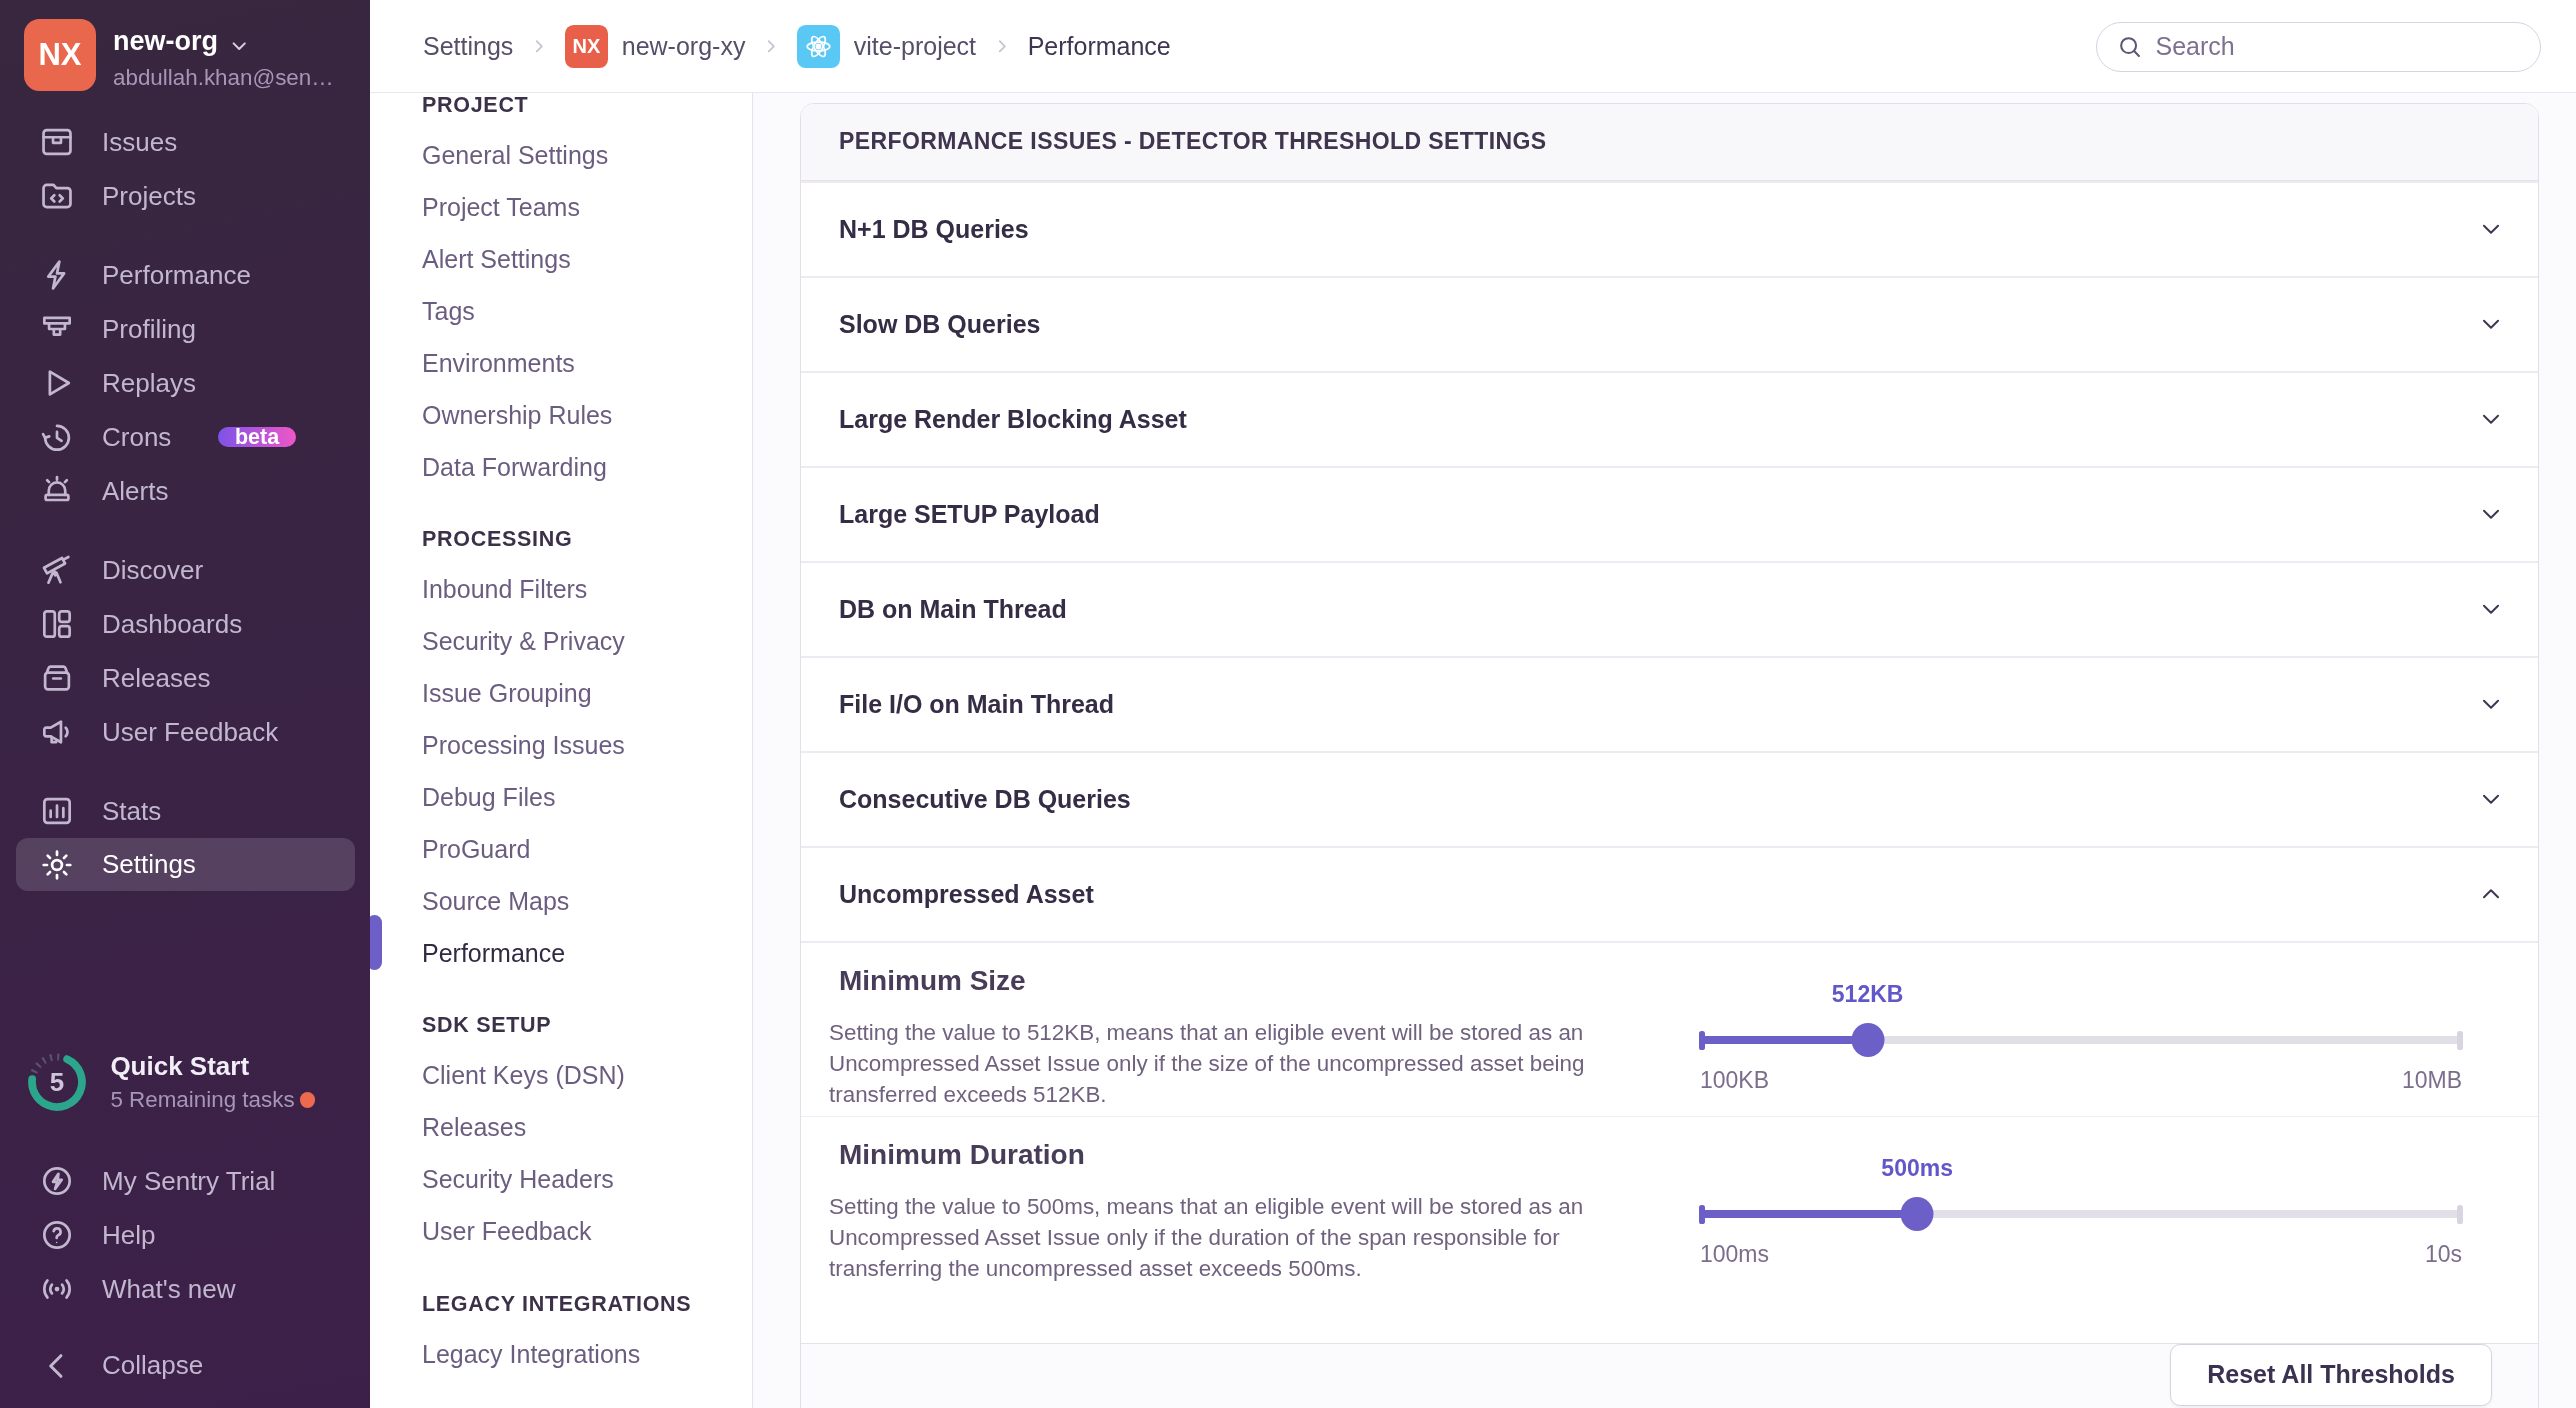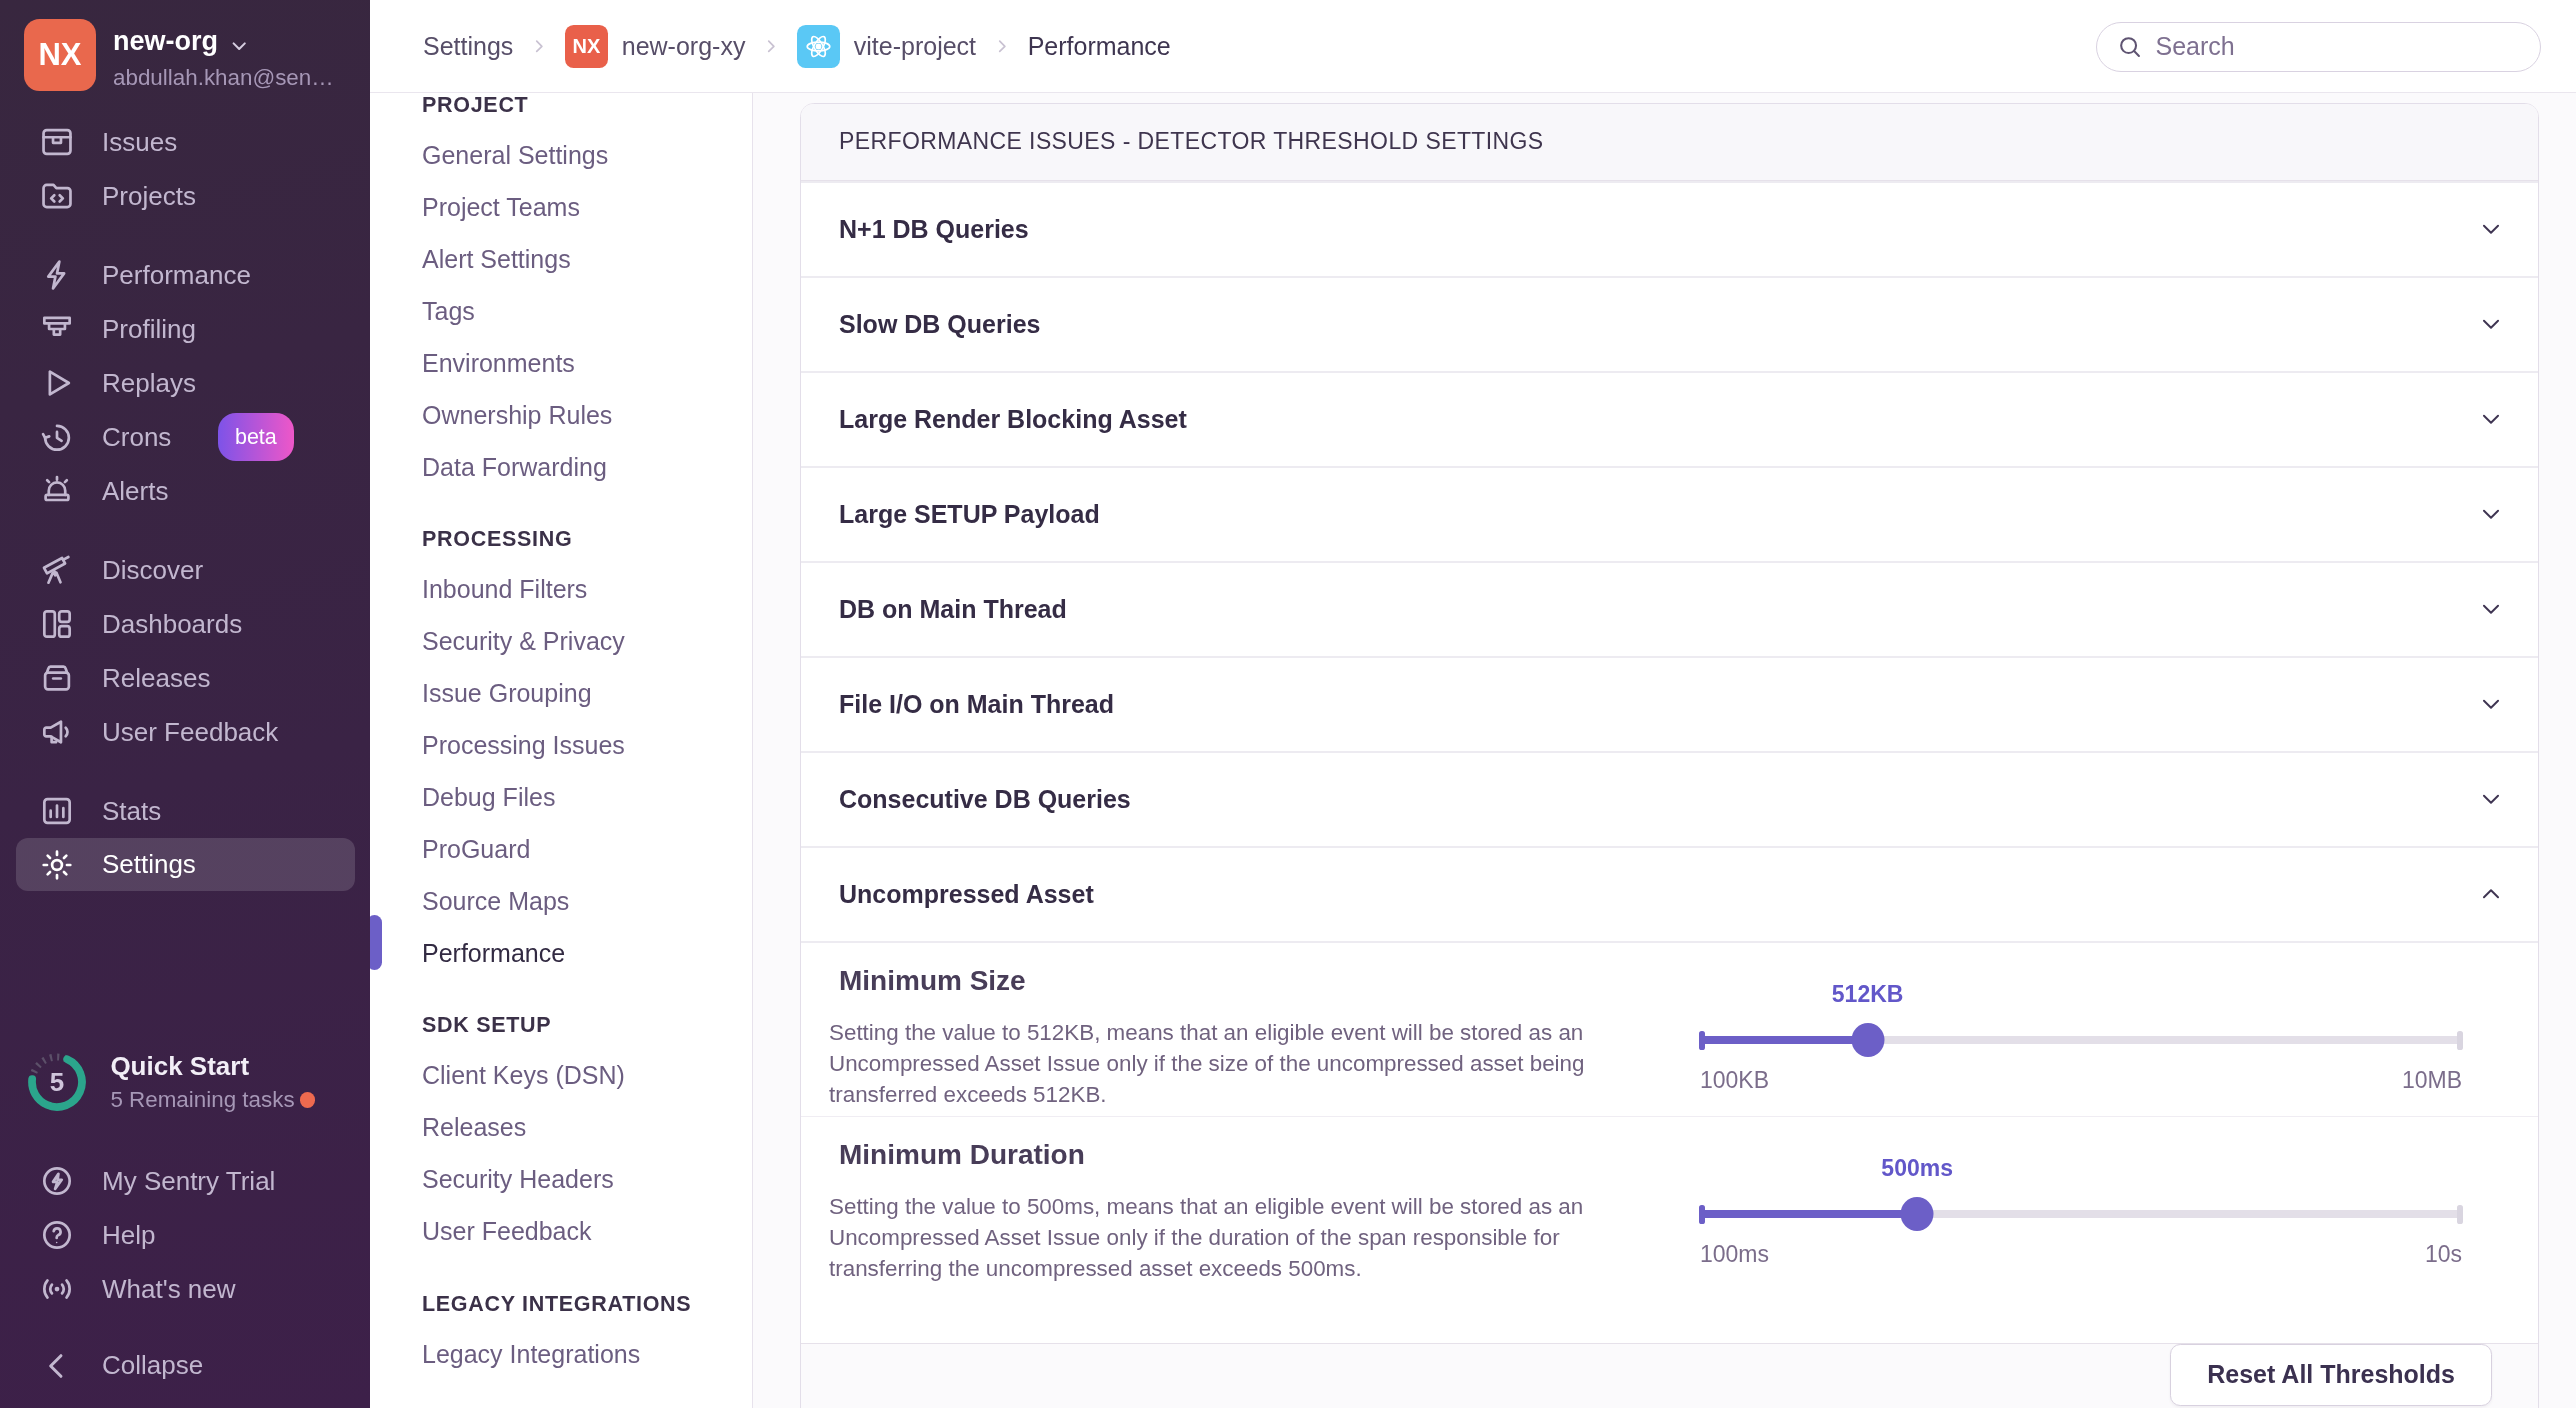--- a/index.html
+++ b/index.html
@@ -17,21 +17,21 @@
   .org-name .chev-dn { color:#d6cde0; }
   .org-email { font-size:22.4px; color:#a697b6; margin-top:7.7px; white-space:nowrap; }
 
   .nav { position:absolute; top:115px; left:0; right:0; color:#c2b7cf; }
   .group { margin-top:0; }
   .group + .group { margin-top:25px; }
   .nav-item { height:54px; display:flex; align-items:center; gap:26px; padding-left:38px; font-size:26px; cursor:pointer; white-space:nowrap; }
   .nav-item .ic { width:38px; height:38px; flex:none; }
   .nav-item.active { background:rgba(255,255,255,.14); border-radius:12px; margin:0 15.5px; padding-left:22.4px; color:#fff; height:53px; }
   .badge-beta { margin-left:20.6px; background:linear-gradient(90deg,#7d53e8,#ee57c8); color:#fff;
-    font-size:21.5px; height:48px; padding:0 17px; border-radius:18px; display:flex; align-items:center; font-weight:400; }
+    font-size:21.5px; height:20px; padding:0 17px; border-radius:18px; display:flex; align-items:center; font-weight:700; }
 
   .qs { position:absolute; top:1051px; left:26px; display:flex; gap:22.4px; align-items:center; cursor:pointer; }
   .qs-ring { position:relative; width:62px; height:62px; flex:none; }
   .qs-count { position:absolute; inset:0; display:flex; align-items:center; justify-content:center;
     font-size:26px; font-weight:700; color:#cfc5db; }
   .qs-title { font-size:26px; font-weight:600; color:#f2eef7; }
   .qs-sub { font-size:22.4px; color:#a697b6; margin-top:5.2px; display:flex; align-items:center; gap:5px; }
   .qs-dot { width:15.5px; height:15.5px; border-radius:50%; background:#ee6a4f; }
 
   .utility { position:absolute; top:1154px; left:0; right:0; color:#c2b7cf; }
@@ -60,21 +60,21 @@
     border-radius:26px; background:#fff; display:flex; align-items:center; padding:0 19px; gap:12px; }
   .search svg { color:#5f5472; flex:none; }
   .search input { border:none; outline:none; font-size:25px; color:#4a4158; width:100%; background:transparent; font-family:inherit; }
   .search input::placeholder { color:#7e7090; }
 
   
   .main { position:absolute; left:753px; top:95px; right:0; bottom:0; background:#fbfafc; }
   .panel { position:absolute; left:47px; top:7.7px; width:1739px; background:#fff;
     border:1.7px solid #e3dee9; border-radius:13.8px; }
   .panel-head { height:77px; background:#f8f7fa; border-bottom:1.7px solid #e6e1ea; border-radius:12px 12px 0 0;
-    display:flex; align-items:center; padding:0 38px; font-size:23px; font-weight:400; letter-spacing:0.4px; color:#3f354e; }
+    display:flex; align-items:center; padding:0 38px; font-size:23px; font-weight:700; letter-spacing:0.4px; color:#3f354e; }
   .acc-row { height:95px; display:flex; align-items:center; justify-content:space-between;
     padding:0 34px 0 38px; border-top:2.6px solid #edebf1; cursor:pointer; background:#fff; }
   .acc-row:first-of-type { border-top:none; height:92px; }
   .acc-label { font-size:25px; font-weight:700; color:#352c45;text-align:center; }
   .chev { color:#3f3552; }
   .chev svg { transition:transform .1s; }
   .state-expanded .chev svg { transform:rotate(180deg); }
 
   .detail { position:relative; height:175px; border-top:2.6px solid #edebf1; }
   .detail + .detail { height:187px; border-top:1.7px solid #f0edf3; }

